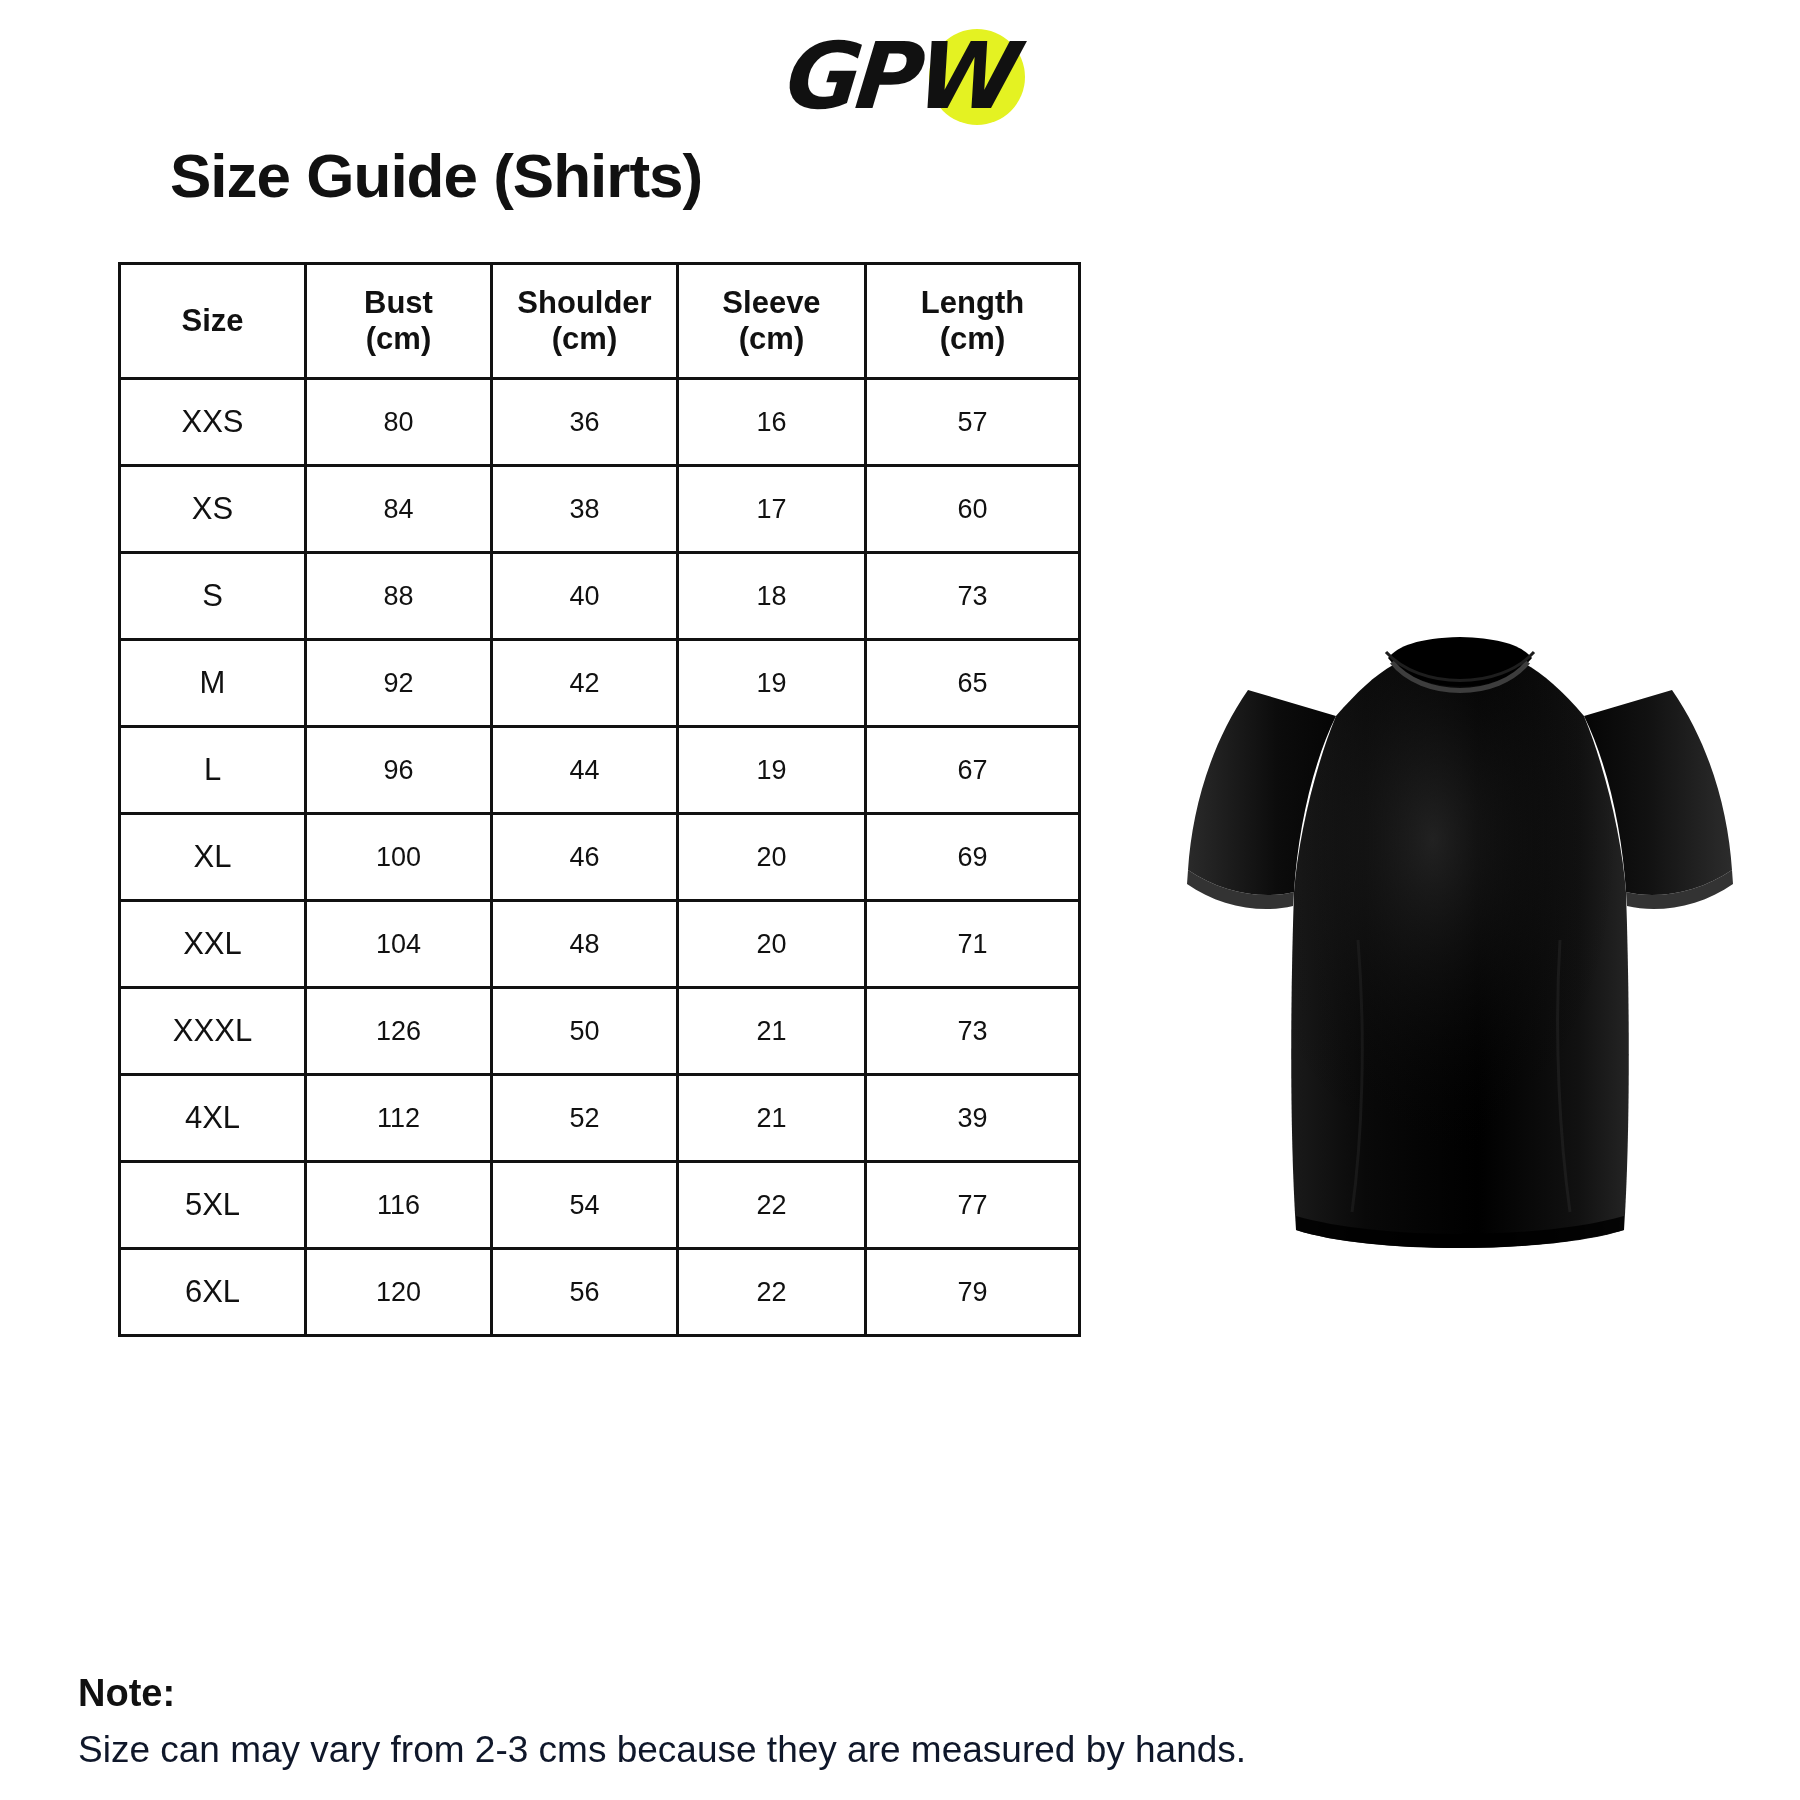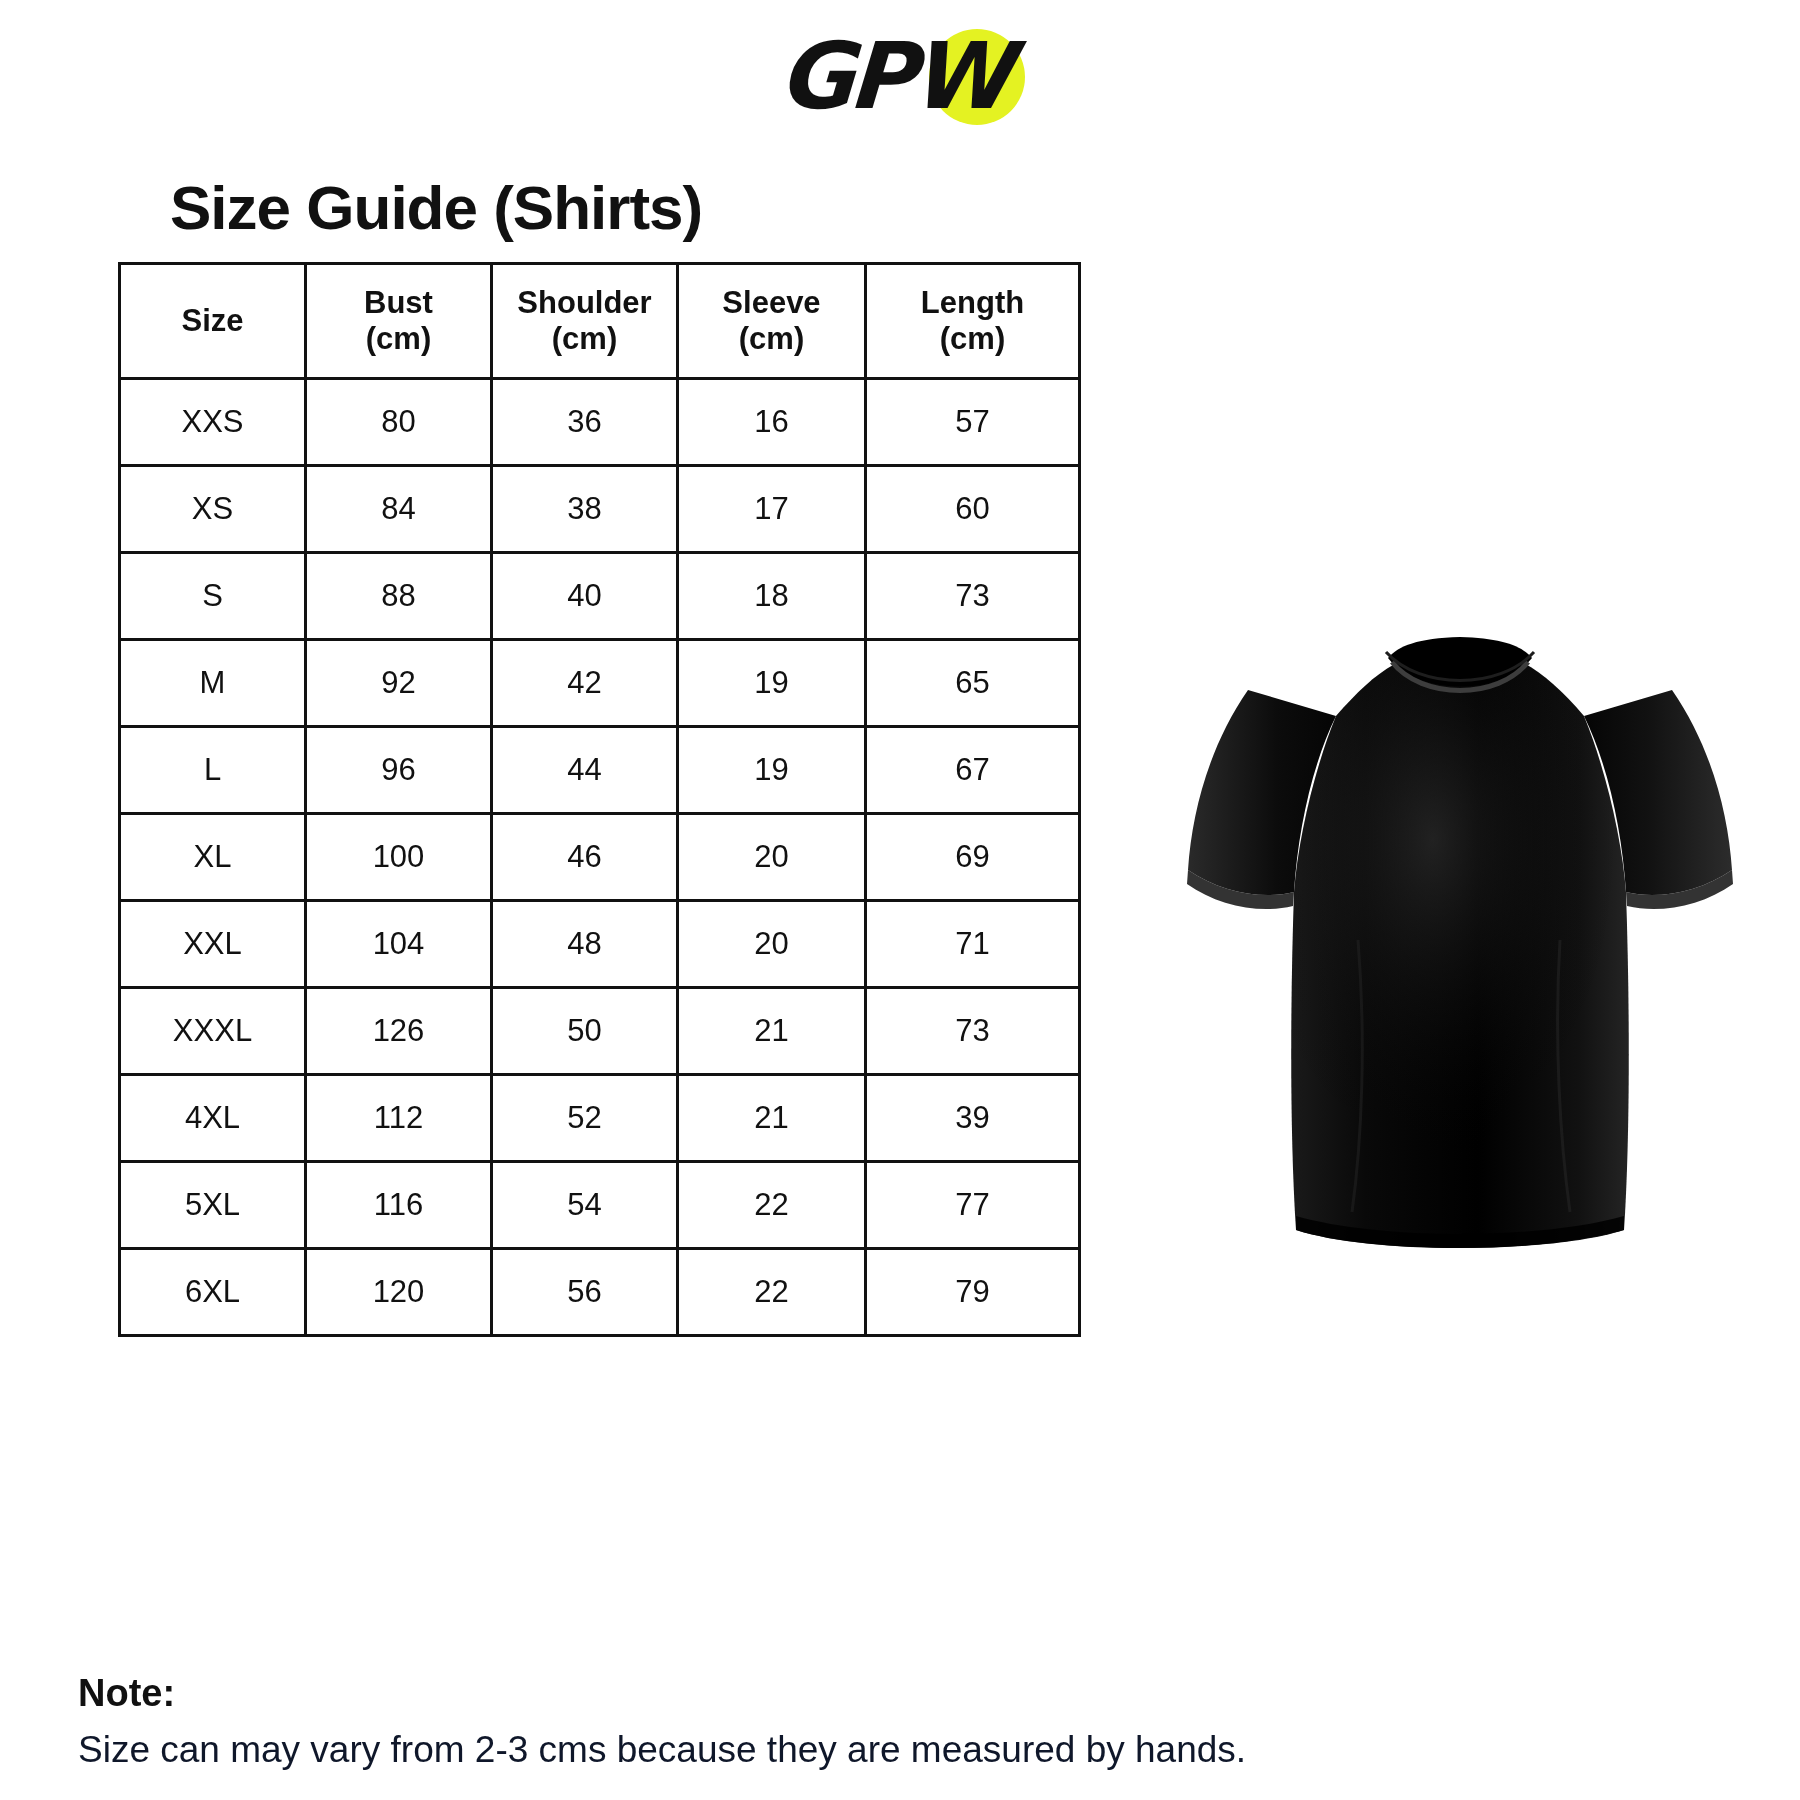--- a/index.html
+++ b/index.html
@@ -57,41 +57,40 @@
 
   
   .title {
     position: absolute;
     top: 140px;
     left: 170px;
     font-size: 62px;
     font-weight: bold;
     letter-spacing: -1px;
     color: #111111;
-    margin-top: 32px;
   }
 
   
   .table-wrap {
     position: absolute;
     top: 262px;
     left: 118px;
     width: 824px;
   }
   table.size-table {
     border-collapse: collapse;
     width: 960px;
     table-layout: fixed;
   }
   table.size-table th,
   table.size-table td {
     border: 3px solid #111111;
     text-align: center;
     vertical-align: middle;
-    font-size: 31px;
+    font-size: 27px;
     color: #111111;
     padding: 0;
     height: 84px;
   }
   table.size-table thead th {
     font-weight: bold;
     font-size: 31px;
     height: 112px;
     line-height: 1.15;
   }

